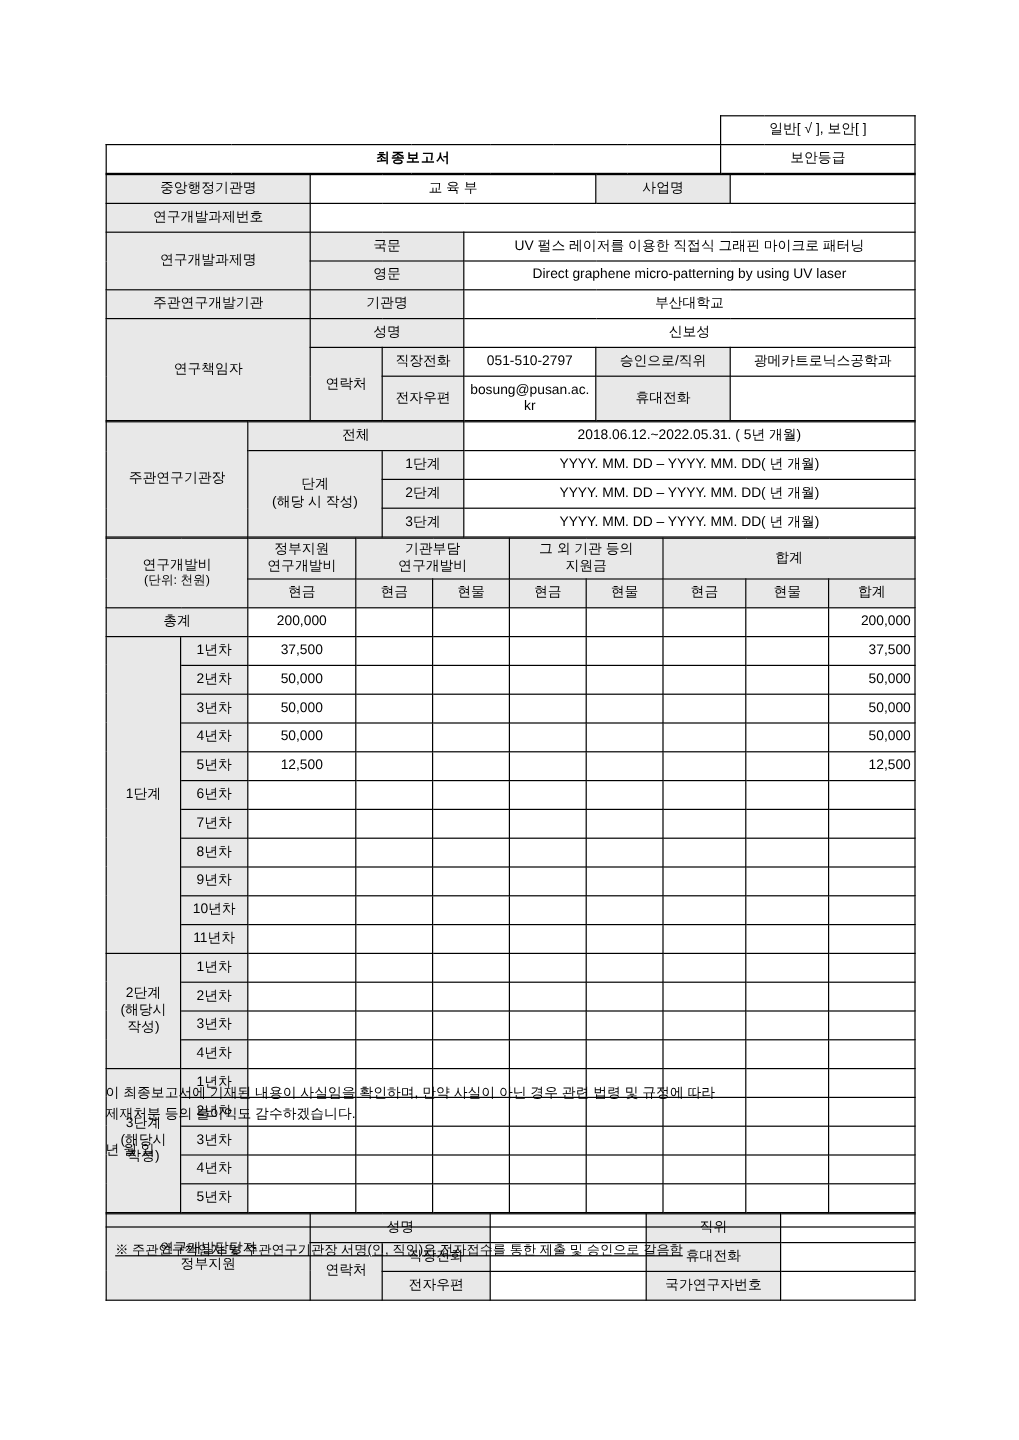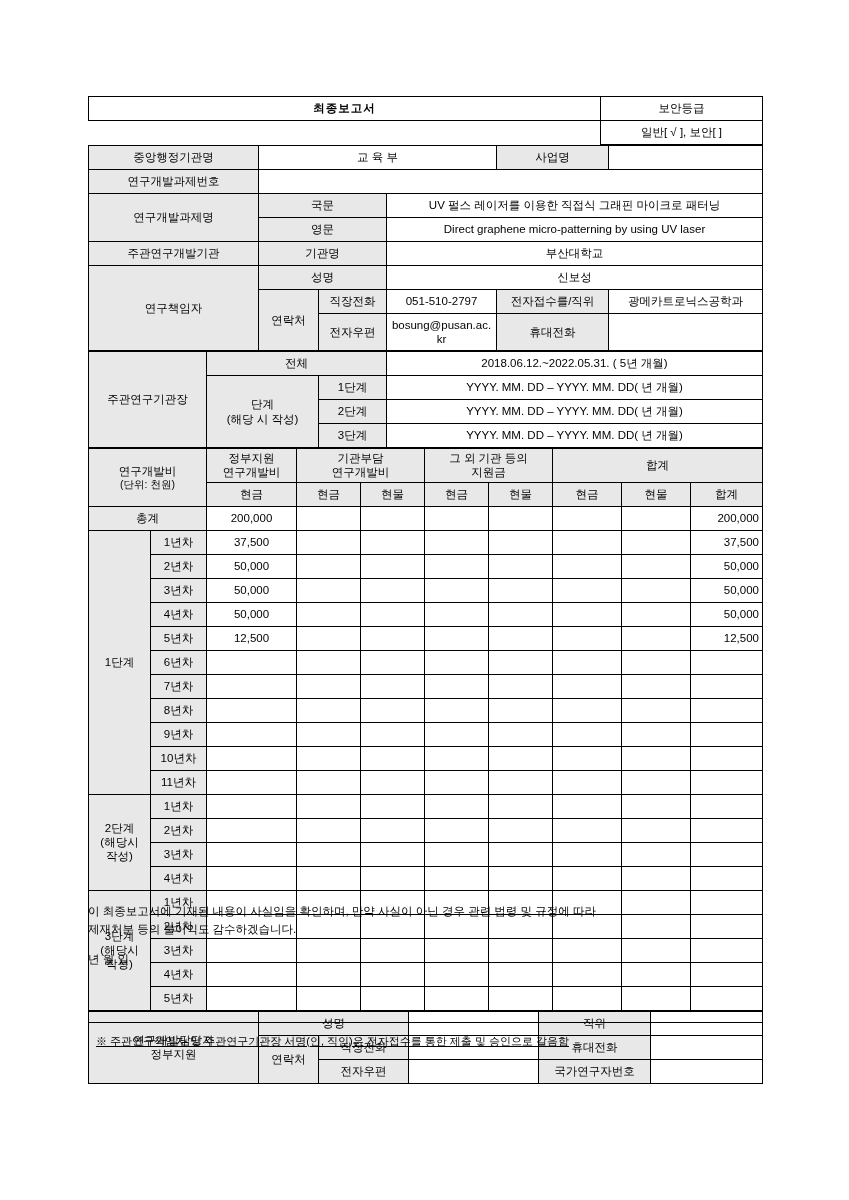--- a/index.html
+++ b/index.html
@@ -90,26 +90,26 @@
           <col style="width:150px">
           <col style="width:66px">
         <col style="width:52px">
           <col style="width:62px">
           <col style="width:78px">
         <col style="width:36px">
           <col style="width:126px">
       </colgroup>
       <tbody>
           <tr class="title-row">
+        <td colspan="6" style="border:none;height:18px;"></td>
+        <td colspan="2" style="border:1px solid #000;" class="small">일반[ √ ], 보안[    ]</td>
+      </tr>
+      <tr class="title-row">
         <td colspan="6" class="doc-title topline">최종보고서</td>
         <td colspan="2" style="border:1px solid #000;">보안등급</td>
-      </tr>
-      <tr class="title-row">
-        <td colspan="6" style="border:none;height:18px;"></td>
-        <td colspan="2" style="border:1px solid #000;" class="small">일반[ √ ], 보안[    ]</td>
       </tr>
     </tbody>
       </table>
 
     <table class="frm">
       <colgroup>
         <col style="width:170px">
           <col style="width:60px">
           <col style="width:68px">
         <col style="width:110px">
@@ -143,21 +143,21 @@
       </tr>
       <tr>
         <td class="shade" rowspan="3">연구책임자</td>
         <td colspan="2" class="shade">성명</td>
         <td colspan="3">신보성</td>
       </tr>
       <tr>
         <td class="shade" rowspan="2">연락처</td>
         <td class="shade">직장전화</td>
         <td>051-510-2797</td>
-        <td class="shade">전자접수를/직위</td>
+        <td class="shade">승인으로/직위</td>
         <td rowspan="1">광메카트로닉스공학과</td>
       </tr>
       <tr>
         <td class="shade">전자우편</td>
         <td style="height:32px">bosung@pusan.ac.kr</td>
         <td class="shade">휴대전화</td>
         <td></td>
       </tr>
     </tbody>
       </table>

